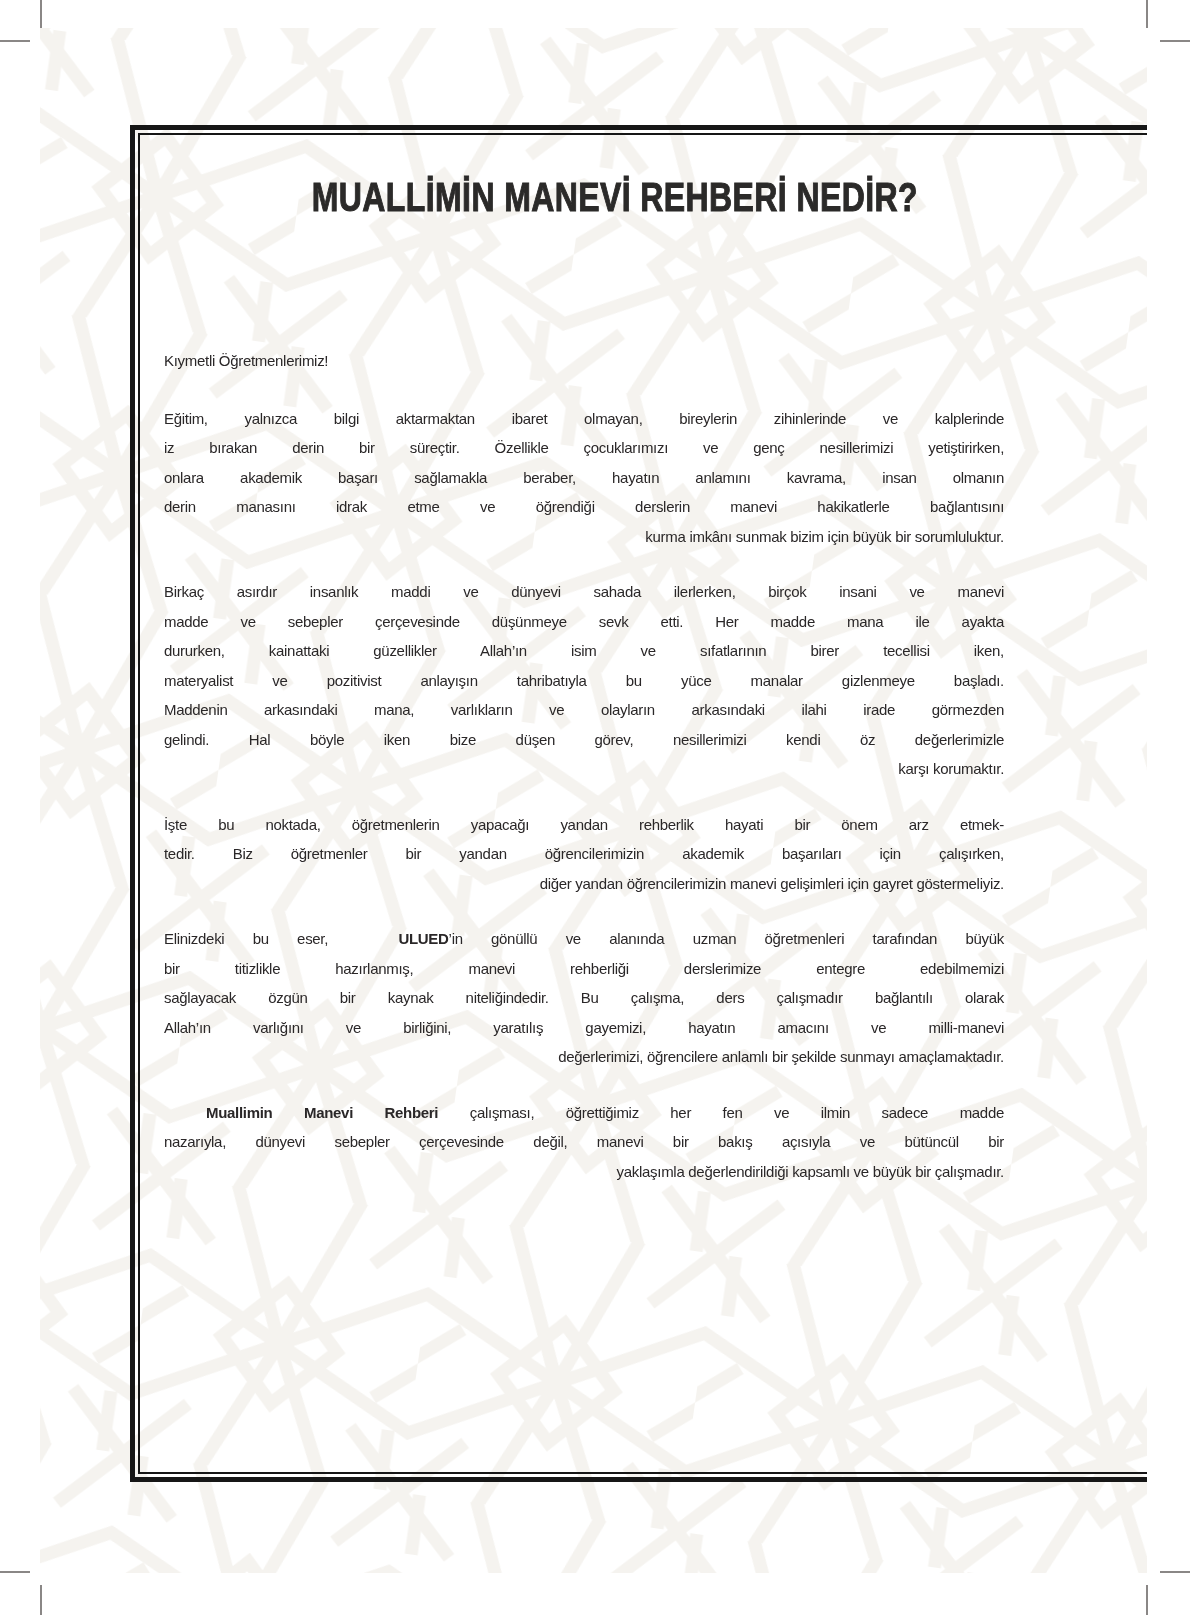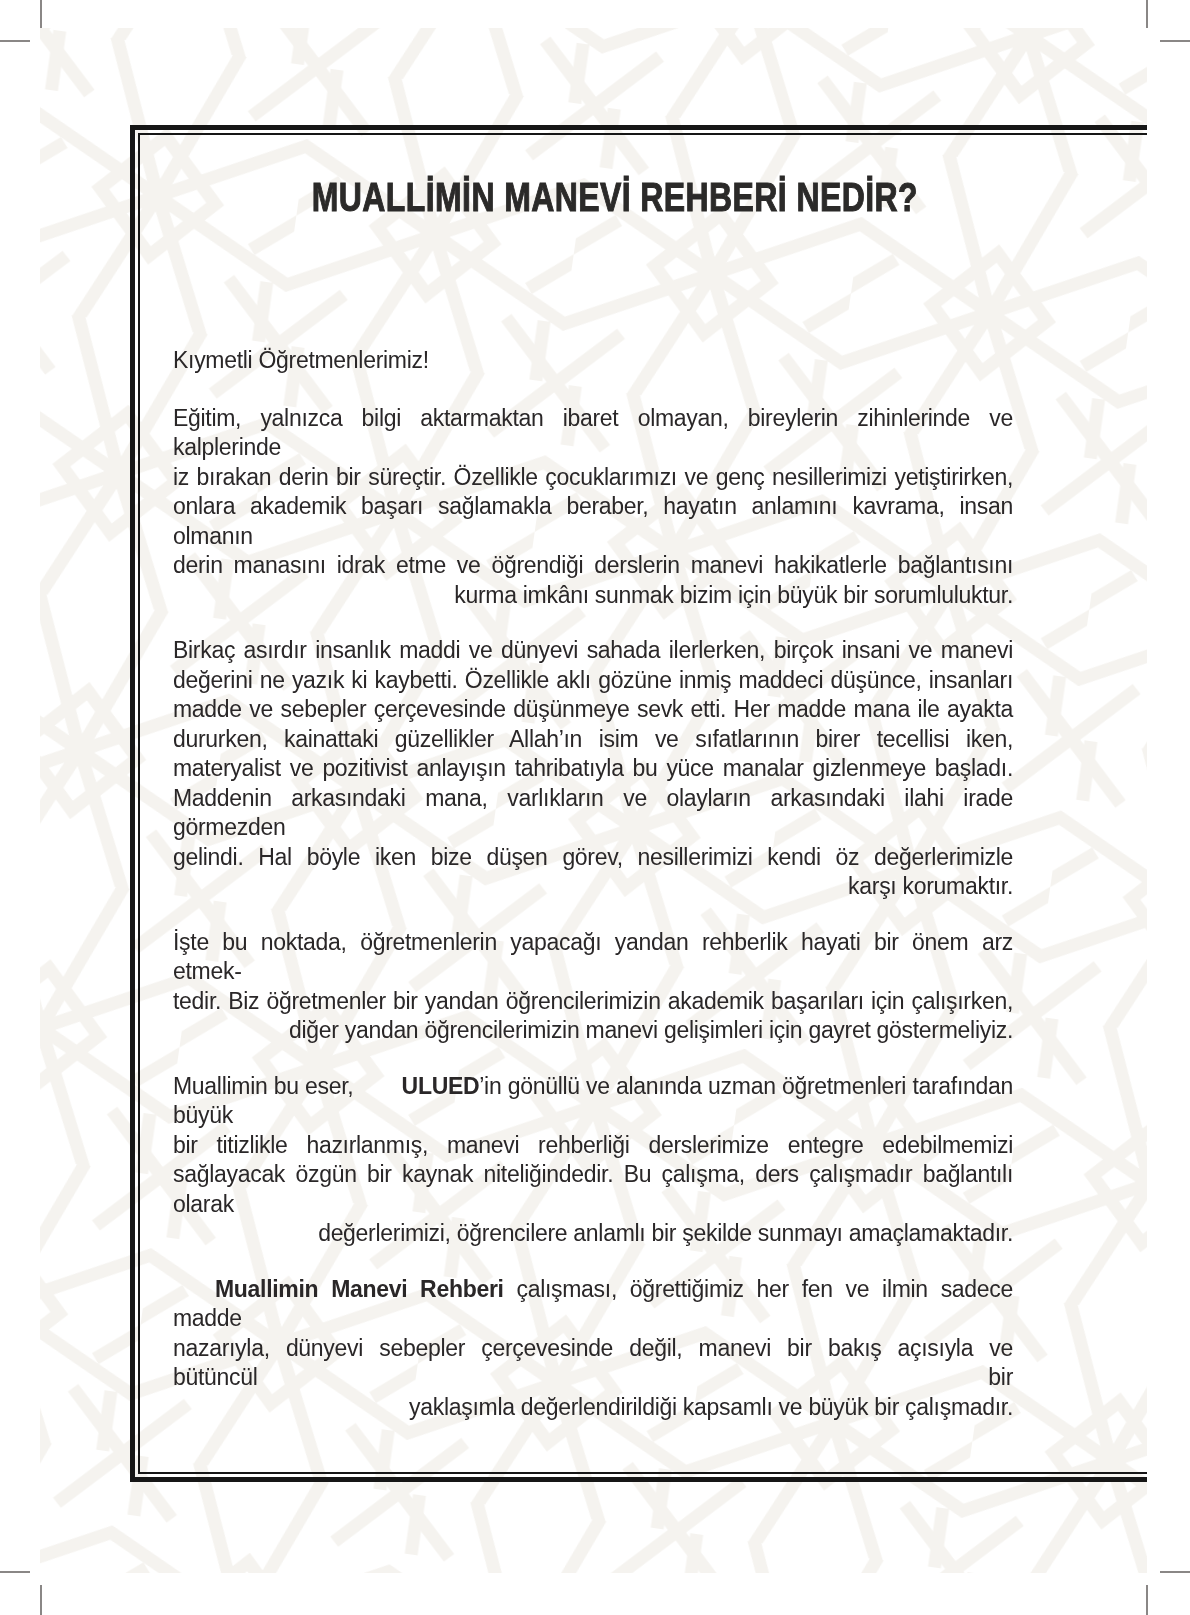--- a/index.html
+++ b/index.html
@@ -66,23 +66,23 @@
     white-space:nowrap;
   }
   .title-text{
     display:inline-block;
     transform:scaleX(0.80);
     letter-spacing:0.5px;
     -webkit-text-stroke:1px currentColor;
   }
   .body-text{
     position:absolute;
-    left:38px;top:216px;width:840px;
+    left:29px;top:216px;width:840px;
     color:var(--text-color);
-    font-size:23px;line-height:29.5px;
+    font-size:15px;line-height:29.5px;
     letter-spacing:-0.3px;
   }
   .greeting{margin-bottom:28px;}
   .para{margin-top:26px;}
   .para:first-of-type{margin-top:0;}
   .line{text-align:right;}
   .line.j{text-align:justify;text-align-last:justify;}
   .b{font-weight:bold;margin-left:42px;}
 </style>
 </head>
@@ -129,37 +129,37 @@
 
       <div class="para">
             <div class="line j"><span>Eğitim, yalnızca bilgi aktarmaktan ibaret olmayan, bireylerin zihinlerinde ve kalplerinde</span></div>
             <div class="line j"><span>iz bırakan derin bir süreçtir. Özellikle çocuklarımızı ve genç nesillerimizi yetiştirirken,</span></div>
             <div class="line j"><span>onlara akademik başarı sağlamakla beraber, hayatın anlamını kavrama, insan olmanın</span></div>
             <div class="line j"><span>derin manasını idrak etme ve öğrendiği derslerin manevi hakikatlerle bağlantısını</span></div>
             <div class="line"><span>kurma imkânı sunmak bizim için büyük bir sorumluluktur.</span></div>
           </div>
           <div class="para">
             <div class="line j"><span>Birkaç asırdır insanlık maddi ve dünyevi sahada ilerlerken, birçok insani ve manevi</span></div>
-            <div class="line j"><span>değerini ne yazık ki kaybetti. Özellikle aklı gözüne inmiş maddeci düşünce, insanları</span></div>
             <div class="line j"><span>madde ve sebepler çerçevesinde düşünmeye sevk etti. Her madde mana ile ayakta</span></div>
             <div class="line j"><span>dururken, kainattaki güzellikler Allah’ın isim ve sıfatlarının birer tecellisi iken,</span></div>
             <div class="line j"><span>materyalist ve pozitivist anlayışın tahribatıyla bu yüce manalar gizlenmeye başladı.</span></div>
             <div class="line j"><span>Maddenin arkasındaki mana, varlıkların ve olayların arkasındaki ilahi irade görmezden</span></div>
             <div class="line j"><span>gelindi. Hal böyle iken bize düşen görev, nesillerimizi kendi öz değerlerimizle</span></div>
             <div class="line"><span>karşı korumaktır.</span></div>
           </div>
           <div class="para">
             <div class="line j"><span>İşte bu noktada, öğretmenlerin yapacağı yandan rehberlik hayati bir önem arz etmek-</span></div>
             <div class="line j"><span>tedir. Biz öğretmenler bir yandan öğrencilerimizin akademik başarıları için çalışırken,</span></div>
             <div class="line"><span>diğer yandan öğrencilerimizin manevi gelişimleri için gayret göstermeliyiz.</span></div>
           </div>
           <div class="para">
-            <div class="line j"><span>Muallimin bu eser, </span><span class="b">ULUED</span><span>’in gönüllü ve alanında uzman öğretmenleri tarafından büyük</span></div>
+            <div class="line j"><span>Elinizdeki bu eser, </span><span class="b">ULUED</span><span>’in gönüllü ve alanında uzman öğretmenleri tarafından büyük</span></div>
             <div class="line j"><span>bir titizlikle hazırlanmış, manevi rehberliği derslerimize entegre edebilmemizi</span></div>
             <div class="line j"><span>sağlayacak özgün bir kaynak niteliğindedir. Bu çalışma, ders çalışmadır bağlantılı olarak</span></div>
+            <div class="line j"><span>Allah’ın varlığını ve birliğini, yaratılış gayemizi, hayatın amacını ve milli-manevi</span></div>
             <div class="line"><span>değerlerimizi, öğrencilere anlamlı bir şekilde sunmayı amaçlamaktadır.</span></div>
           </div>
           <div class="para">
             <div class="line j"><span class="b">Muallimin Manevi Rehberi</span><span> çalışması, öğrettiğimiz her fen ve ilmin sadece madde</span></div>
             <div class="line j"><span>nazarıyla, dünyevi sebepler çerçevesinde değil, manevi bir bakış açısıyla ve bütüncül bir</span></div>
             <div class="line"><span>yaklaşımla değerlendirildiği kapsamlı ve büyük bir çalışmadır.</span></div>
           </div>
         </div>
     </div>
 

